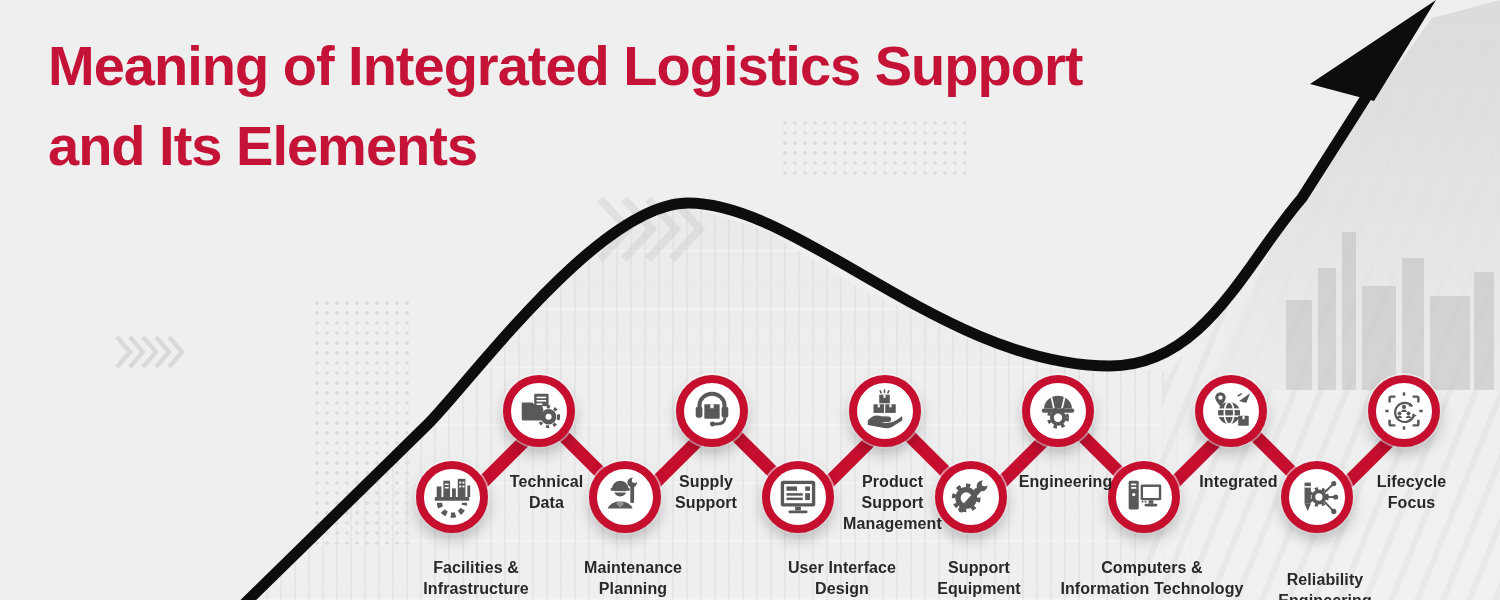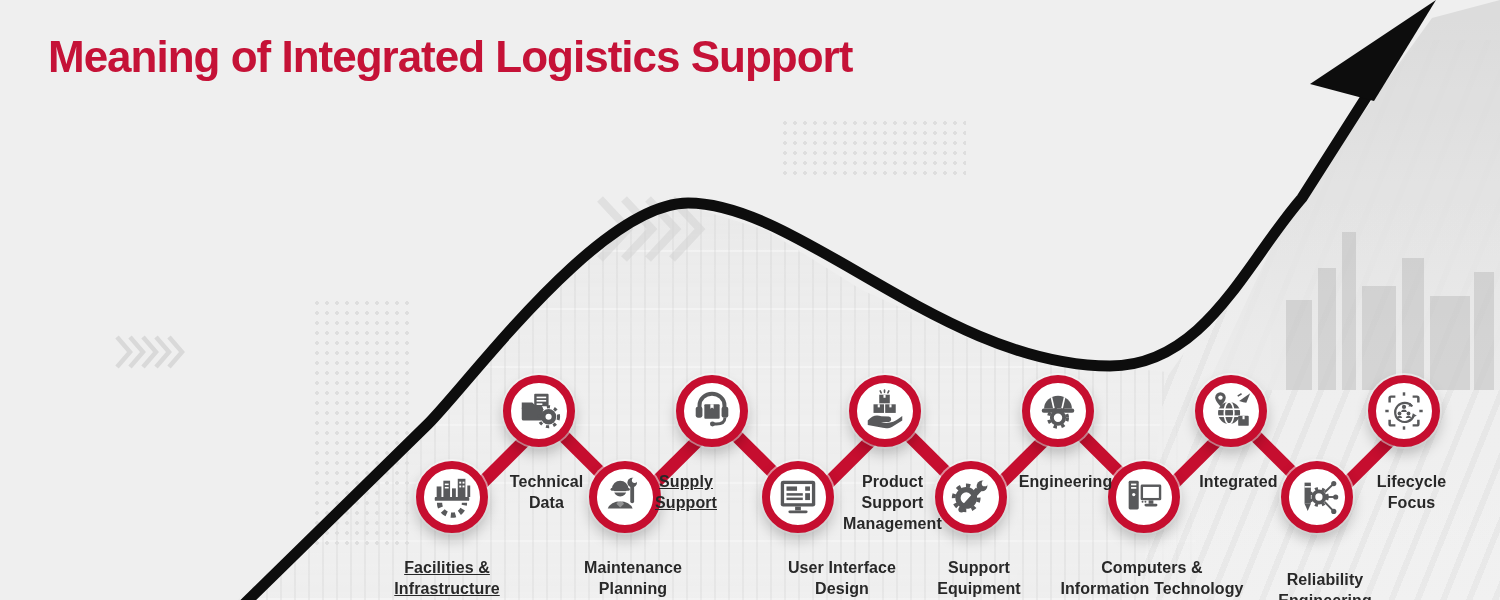--- a/index.html
+++ b/index.html
@@ -52,21 +52,21 @@
   }
   .node svg { width:46px; height:46px; color:var(--icon,#58595b); }
   .node-label {
     position:absolute; width:192px; text-align:center; z-index:4;
     font-weight:700; font-size:16px; line-height:1.32;
     color:var(--label,#282828); letter-spacing:.1px;
   }
   
   .title {
     position:absolute; left:48px; top:26px; z-index:5;
-    font-weight:700; font-size:44px; line-height:1.42; letter-spacing:-1px;
+    font-weight:700; font-size:56px; line-height:1.42; letter-spacing:-1px;
     color:var(--title,#c51237);
   }
 </style>
 </head>
 <body>
 
 <div class="stage" style="--accent: #c60e2f; --title: #c51237; --icon: #58595b; --label: #282828; --arrow: #0d0d0d; background: rgb(239, 239, 239);">
 
   <div class="bg-containers"></div>
   <div class="bg-rays"></div>
@@ -135,21 +135,21 @@
         <rect x="31.6" y="8" width="2" height="2"></rect>
             <rect x="35" y="8" width="2" height="2"></rect>
         <rect x="31.6" y="12" width="2" height="2"></rect>
             <rect x="35" y="12" width="2" height="2"></rect>
         <rect x="16.5" y="10" width="4" height="1.6"></rect>
             <rect x="16.5" y="13.5" width="4" height="1.6"></rect>
       </g>
       <path d="M11 30a13 13 0 0 0 26 0" fill="none" stroke="currentColor" stroke-width="5.5" stroke-dasharray="5 4.5"></path>
     </svg>
       </div>
-      <div class="node-label" style="left: 351px; top: 557px; text-decoration: underline;">Facilities &amp;<br>Infrastructure</div>
+      <div class="node-label" style="left: 380px; top: 557px;">Facilities &amp;<br>Infrastructure</div>
       <div class="node" style="left: 502.5px; top: 375px;">
         <svg viewBox="0 0 48 48">
       <g fill="currentColor">
         <rect x="19" y="6" width="15" height="13" rx="1"></rect>
         <path d="M6 15h11l3 3h7v3H6z"></path>
         <rect x="6" y="19" width="22" height="15" rx="2"></rect>
       </g>
       <g fill="#fff">
         <rect x="21.5" y="9" width="10" height="1.7"></rect>
             <rect x="21.5" y="12.5" width="10" height="1.7"></rect>
@@ -179,21 +179,21 @@
         <svg viewBox="0 0 48 48">
       <path d="M11 22v-4a13 12 0 0 1 26 0v4" fill="none" stroke="currentColor" stroke-width="4.2"></path>
       <rect x="7" y="19.5" width="7" height="11.5" rx="2.2" fill="currentColor"></rect>
       <rect x="34" y="19.5" width="7" height="11.5" rx="2.2" fill="currentColor"></rect>
       <rect x="16" y="17" width="16" height="15" rx="1" fill="currentColor"></rect>
       <path d="M22.3 17h3.4v4.6l-1.7-1.3-1.7 1.3z" fill="#fff"></path>
       <path d="M37.5 31q0 6.5-9 6.5h-3" fill="none" stroke="currentColor" stroke-width="3"></path>
       <circle cx="24.5" cy="37.5" r="2.6" fill="currentColor"></circle>
     </svg>
       </div>
-      <div class="node-label" style="left: 590px; top: 471px; text-decoration: underline;">Supply<br>Support</div>
+      <div class="node-label" style="left: 610px; top: 471px;">Supply<br>Support</div>
       <div class="node" style="left: 762px; top: 461px;">
         <svg viewBox="0 0 48 48">
       <rect x="6" y="7" width="36" height="27" rx="2.5" fill="currentColor"></rect>
       <rect x="9.5" y="10.5" width="29" height="20" fill="#fff"></rect>
       <g fill="currentColor">
         <rect x="12" y="13" width="11" height="4.5"></rect>
         <rect x="12" y="20" width="17" height="2.6"></rect>
             <rect x="12" y="24.6" width="17" height="2.6"></rect>
         <rect x="31.5" y="13" width="5" height="4.5"></rect>
             <rect x="31.5" y="20" width="5" height="7.2"></rect>
@@ -327,15 +327,15 @@
         <circle cx="19.3" cy="26.6" r="2"></circle>
             <path d="M16.4 31.2a3 3 0 0 1 5.8 0z"></path>
         <circle cx="28.7" cy="26.6" r="2"></circle>
             <path d="M25.8 31.2a3 3 0 0 1 5.8 0z"></path>
       </g>
     </svg>
       </div>
       <div class="node-label" style="left: 1315.5px; top: 471px;">Lifecycle<br>Focus</div>
     </div>
 
-  <h1 class="title"><span>Meaning of Integrated Logistics Support</span><br></h1>
+  <h1 class="title"><span>Meaning of Integrated Logistics Support</span><br><span>and Its Elements</span></h1>
 
 </div>
 
 </body></html>

